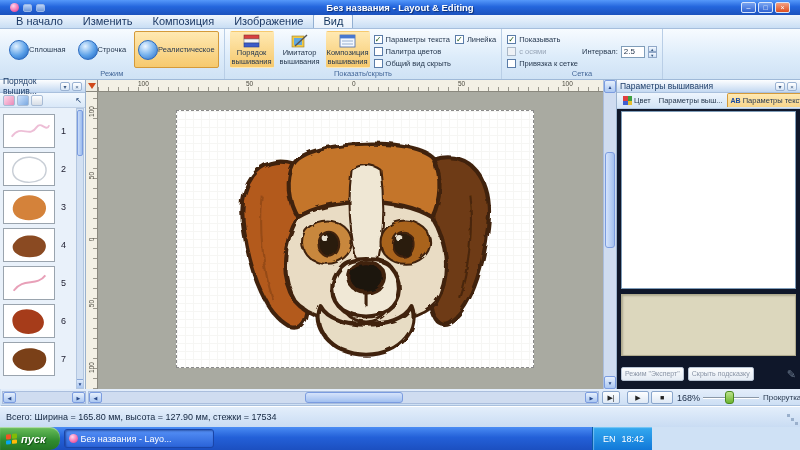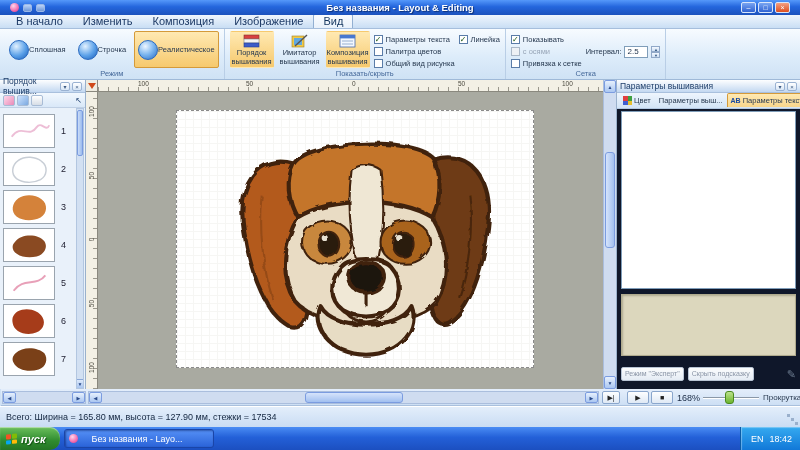--- a/index.html
+++ b/index.html
@@ -106,27 +106,27 @@
   .slider{position:absolute;top:2px;left:702px;width:56px;height:13px}
   .groove{position:absolute;left:0;right:0;top:6px;height:2px;background:#8a98a8;border-bottom:1px solid #fff}
   .gthumb{position:absolute;left:22px;top:0;width:9px;height:13px;border-radius:3px;background:linear-gradient(#bce28e,#6cb52e);border:1px solid #4a8a1e}
   .scrolllabel{position:absolute;top:4px;left:762px;font-size:8px;color:#2a3a50}
 
   
   .statusbar{position:absolute;top:406px;left:0;width:800px;height:21px;background:linear-gradient(#e3eefb,#c9dcf3);border-top:1px solid #fff;display:flex;align-items:center;padding:0 6px;font-size:9px;color:#14263f}
   .grip{position:absolute;right:10px;bottom:10px;width:3px;height:3px;background:#9ab0cc;box-shadow:4px 4px 0 0 #9ab0cc,8px 8px 0 0 #9ab0cc}
 
   
-  .taskbar{position:absolute;top:427px;left:0;width:800px;height:23px;background:linear-gradient(#4a8cf4,#2360d8 45%,#1c4fc0);display:flex;align-items:center}
+  .taskbar{position:absolute;top:427px;left:0;width:652px;height:23px;background:linear-gradient(#4a8cf4,#2360d8 45%,#1c4fc0);display:flex;align-items:center}
   .startbtn{height:23px;padding:0 14px 0 6px;border-radius:0 10px 10px 0;background:linear-gradient(#6cc05c,#2f8b2f 60%,#247524);display:flex;align-items:center;gap:4px;color:#fff;font-weight:bold;font-style:italic;font-size:11px;text-shadow:1px 1px 1px rgba(0,40,0,.6);box-shadow:inset 0 1px 1px rgba(255,255,255,.5)}
   .winflag{width:11px;height:10px;display:grid;grid-template:1fr 1fr/1fr 1fr;gap:1px;transform:skewY(-6deg)}
   .winflag i{display:block;border-radius:1px}
   .winflag i:nth-child(1){background:#f35325}.winflag i:nth-child(2){background:#81bc06}
   .winflag i:nth-child(3){background:#05a6f0}.winflag i:nth-child(4){background:#ffba08}
-  .taskbtn{height:19px;margin-left:4px;width:150px;background:linear-gradient(#5590f6,#2a63d8);border:1px solid #1a45a8;border-radius:3px;display:flex;align-items:center;gap:14px;padding:0 4px;color:#fff;font-size:9px;white-space:nowrap;overflow:hidden;box-shadow:inset 1px 1px 2px rgba(0,20,80,.45)}
+  .taskbtn{height:19px;margin-left:4px;width:150px;background:linear-gradient(#5590f6,#2a63d8);border:1px solid #1a45a8;border-radius:3px;display:flex;align-items:center;gap:3px;padding:0 4px;color:#fff;font-size:9px;white-space:nowrap;overflow:hidden;box-shadow:inset 1px 1px 2px rgba(0,20,80,.45)}
   .tray{height:23px;margin-left:auto;display:flex;align-items:center;gap:6px;padding:0 8px 0 10px;background:linear-gradient(#35aaf0,#1178d8);border-left:1px solid #0a5ca8;box-shadow:inset 1px 1px 1px rgba(255,255,255,.35);color:#fff;font-size:9px}
 </style>
 </head>
 <body>
 
 <div id="app">
 
   <div class="titlebar">
     <span class="flower"></span>
     <span class="qab"></span>
@@ -197,21 +197,21 @@
         <span class="chk">
             <span class="box">✓</span>
             <span>Параметры текста</span>
           </span>
         <span class="chk">
             <span class="box"></span>
             <span>Палитра цветов</span>
           </span>
         <span class="chk">
             <span class="box"></span>
-            <span>Общий вид рисунка</span>
+            <span>Общий вид скрыть</span>
           </span>
       </div>
       <div class="chkcol">
         <span class="chk">
             <span class="box">✓</span>
             <span>Линейка</span>
           </span>
       </div>
       <span class="glabel">Показать/скрыть</span>
     </div>

